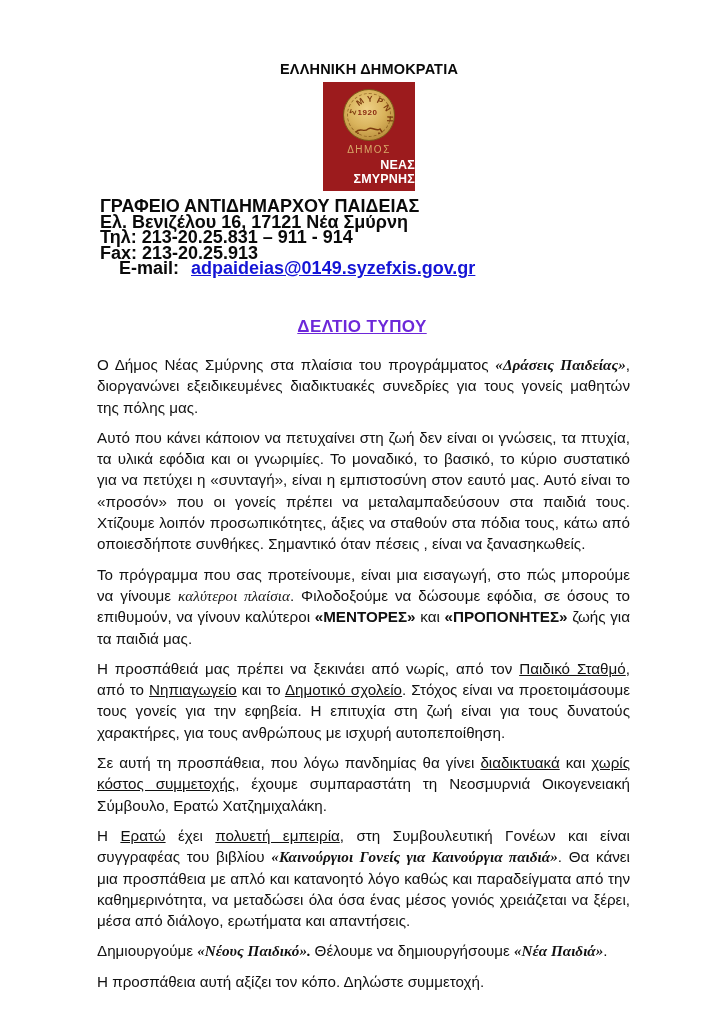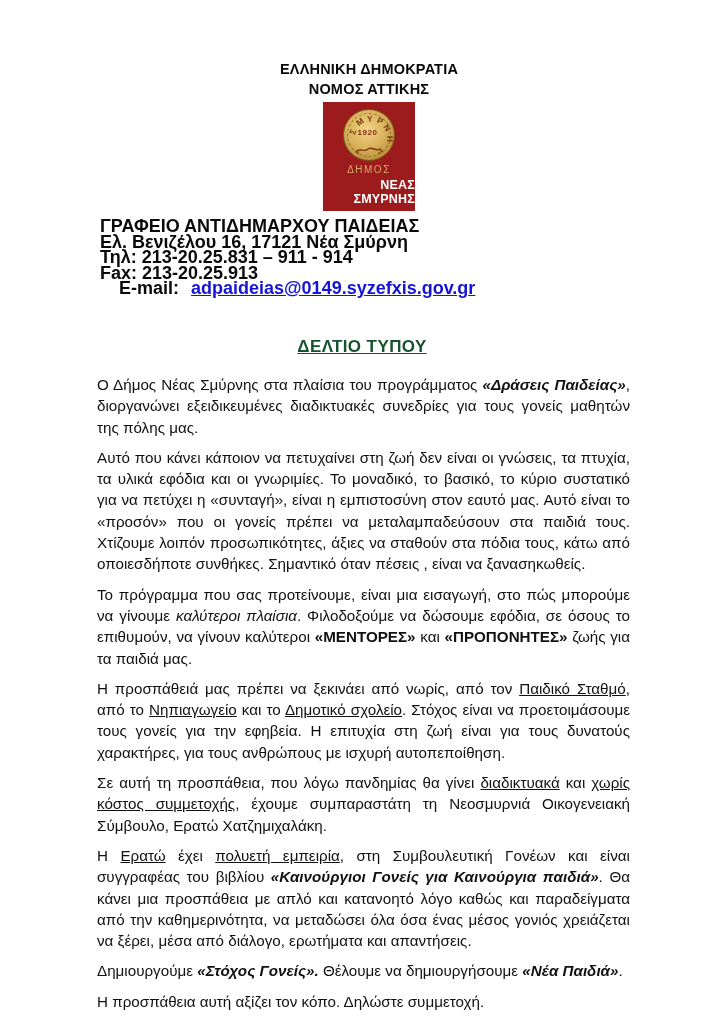--- a/index.html
+++ b/index.html
@@ -38,36 +38,35 @@
   .logo-caption2 { margin-top:2px; text-align:right; color:#ffffff; font-weight:700;
     font-size:12.5px; line-height:14px; letter-spacing:.2px; }
 
   
   .contact { margin:8px 0 0 100px; font-size:18px; line-height:15.6px; font-weight:700; color:#0a0a0a; }
   .email-row .label { margin-right:12px;padding-left:19px; }
   .email-link { color:#1414d6; text-decoration:underline; cursor:pointer; }
 
   
   .title-wrap { margin-top:40px; text-align:center; }
-  .title { font-size:17px; font-weight:700; text-decoration:underline; letter-spacing:.4px; color:#14532d; }
+  .title { font-size:17px; font-weight:700; text-decoration:underline; letter-spacing:.4px; color:#6d28d9; }
 
   .press-body { margin:17px 94px 0 97px; }
   .press-body p { font-size:15.2px; line-height:21.3px; text-align:justify; margin-bottom:9px; color:#111; }
   .b { font-weight:700; }
-  .i { font-style:italic; }
+  .i { font-style:italic;font-family:Liberation Serif, serif; }
   .u { text-decoration:underline; }
 </style>
 </head>
 <body>
 
 <div class="page">
 
   <div class="header">
     <div class="h-line">ΕΛΛΗΝΙΚΗ ΔΗΜΟΚΡΑΤΙΑ</div>
-    <div class="h-line h-line2">ΝΟΜΟΣ ΑΤΤΙΚΗΣ</div>
 
     <div class="logo">
       <div class="coin">
         <span class="coin-year">1920</span>
         <svg class="coin-fig" width="30" height="11" viewBox="0 0 30 11">
           <path d="M2 8 C6 3 10 9 14 5 C18 2 22 8 26 5 L28 8" stroke="#7c3a0e" stroke-width="1.4" fill="none" stroke-linecap="round"></path>
           <circle cx="4" cy="9.2" r="0.9" fill="#7c3a0e"></circle>
           <circle cx="25" cy="9.2" r="0.9" fill="#7c3a0e"></circle>
         </svg>
       <span class="coin-letter L0">Σ</span>
@@ -96,17 +95,17 @@
     <span class="title">ΔΕΛΤΙΟ ΤΥΠΟΥ</span>
   </div>
 
   <div class="press-body">
     <p><span>Ο Δήμος Νέας Σμύρνης στα πλαίσια του προγράμματος </span><span class="b i">«Δράσεις Παιδείας»</span><span>, διοργανώνει εξειδικευμένες διαδικτυακές συνεδρίες για τους γονείς μαθητών της πόλης μας.</span></p>
     <p><span>Αυτό που κάνει κάποιον να πετυχαίνει στη ζωή δεν είναι οι γνώσεις, τα πτυχία, τα υλικά εφόδια και οι γνωριμίες. Το μοναδικό, το βασικό, το κύριο συστατικό για να πετύχει η «συνταγή», είναι η εμπιστοσύνη στον εαυτό μας. Αυτό είναι το «προσόν» που οι γονείς πρέπει να μεταλαμπαδεύσουν στα παιδιά τους. Χτίζουμε λοιπόν προσωπικότητες, άξιες να σταθούν στα πόδια τους, κάτω από οποιεσδήποτε συνθήκες. Σημαντικό όταν πέσεις , είναι να ξανασηκωθείς.</span></p>
     <p><span>Το πρόγραμμα που σας προτείνουμε, είναι μια εισαγωγή, στο πώς μπορούμε να γίνουμε </span><span class="i">καλύτεροι πλαίσια</span><span>. Φιλοδοξούμε να δώσουμε εφόδια, σε όσους το επιθυμούν, να γίνουν καλύτεροι </span><span class="b">«ΜΕΝΤΟΡΕΣ»</span><span> και </span><span class="b">«ΠΡΟΠΟΝΗΤΕΣ»</span><span> ζωής για τα παιδιά μας.</span></p>
     <p><span>Η προσπάθειά μας πρέπει να ξεκινάει από νωρίς, από τον </span><span class="u">Παιδικό Σταθμό</span><span>, από το </span><span class="u">Νηπιαγωγείο</span><span> και το </span><span class="u">Δημοτικό σχολείο</span><span>. Στόχος είναι να προετοιμάσουμε τους γονείς για την εφηβεία. Η επιτυχία στη ζωή είναι για τους δυνατούς χαρακτήρες, για τους ανθρώπους με ισχυρή αυτοπεποίθηση.</span></p>
     <p><span>Σε αυτή τη προσπάθεια, που λόγω πανδημίας θα γίνει </span><span class="u">διαδικτυακά</span><span> και </span><span class="u">χωρίς κόστος συμμετοχής</span><span>, έχουμε συμπαραστάτη τη Νεοσμυρνιά Οικογενειακή Σύμβουλο, Ερατώ Χατζημιχαλάκη.</span></p>
     <p><span>Η </span><span class="u">Ερατώ</span><span> έχει </span><span class="u">πολυετή εμπειρία</span><span>, στη Συμβουλευτική Γονέων και είναι συγγραφέας του βιβλίου </span><span class="b i">«Καινούργιοι Γονείς για Καινούργια παιδιά»</span><span>. Θα κάνει μια προσπάθεια με απλό και κατανοητό λόγο καθώς και παραδείγματα από την καθημερινότητα, να μεταδώσει όλα όσα ένας μέσος γονιός χρειάζεται να ξέρει, μέσα από διάλογο, ερωτήματα και απαντήσεις.</span></p>
-    <p><span>Δημιουργούμε </span><span class="b i">«Στόχος Γονείς». </span><span>Θέλουμε να δημιουργήσουμε </span><span class="b i">«Νέα Παιδιά»</span><span>.</span></p>
+    <p><span>Δημιουργούμε </span><span class="b i">«Νέους Παιδικό». </span><span>Θέλουμε να δημιουργήσουμε </span><span class="b i">«Νέα Παιδιά»</span><span>.</span></p>
     <p><span>Η προσπάθεια αυτή αξίζει τον κόπο. Δηλώστε συμμετοχή.</span></p>
   </div>
 
 </div>
 
 </body></html>

